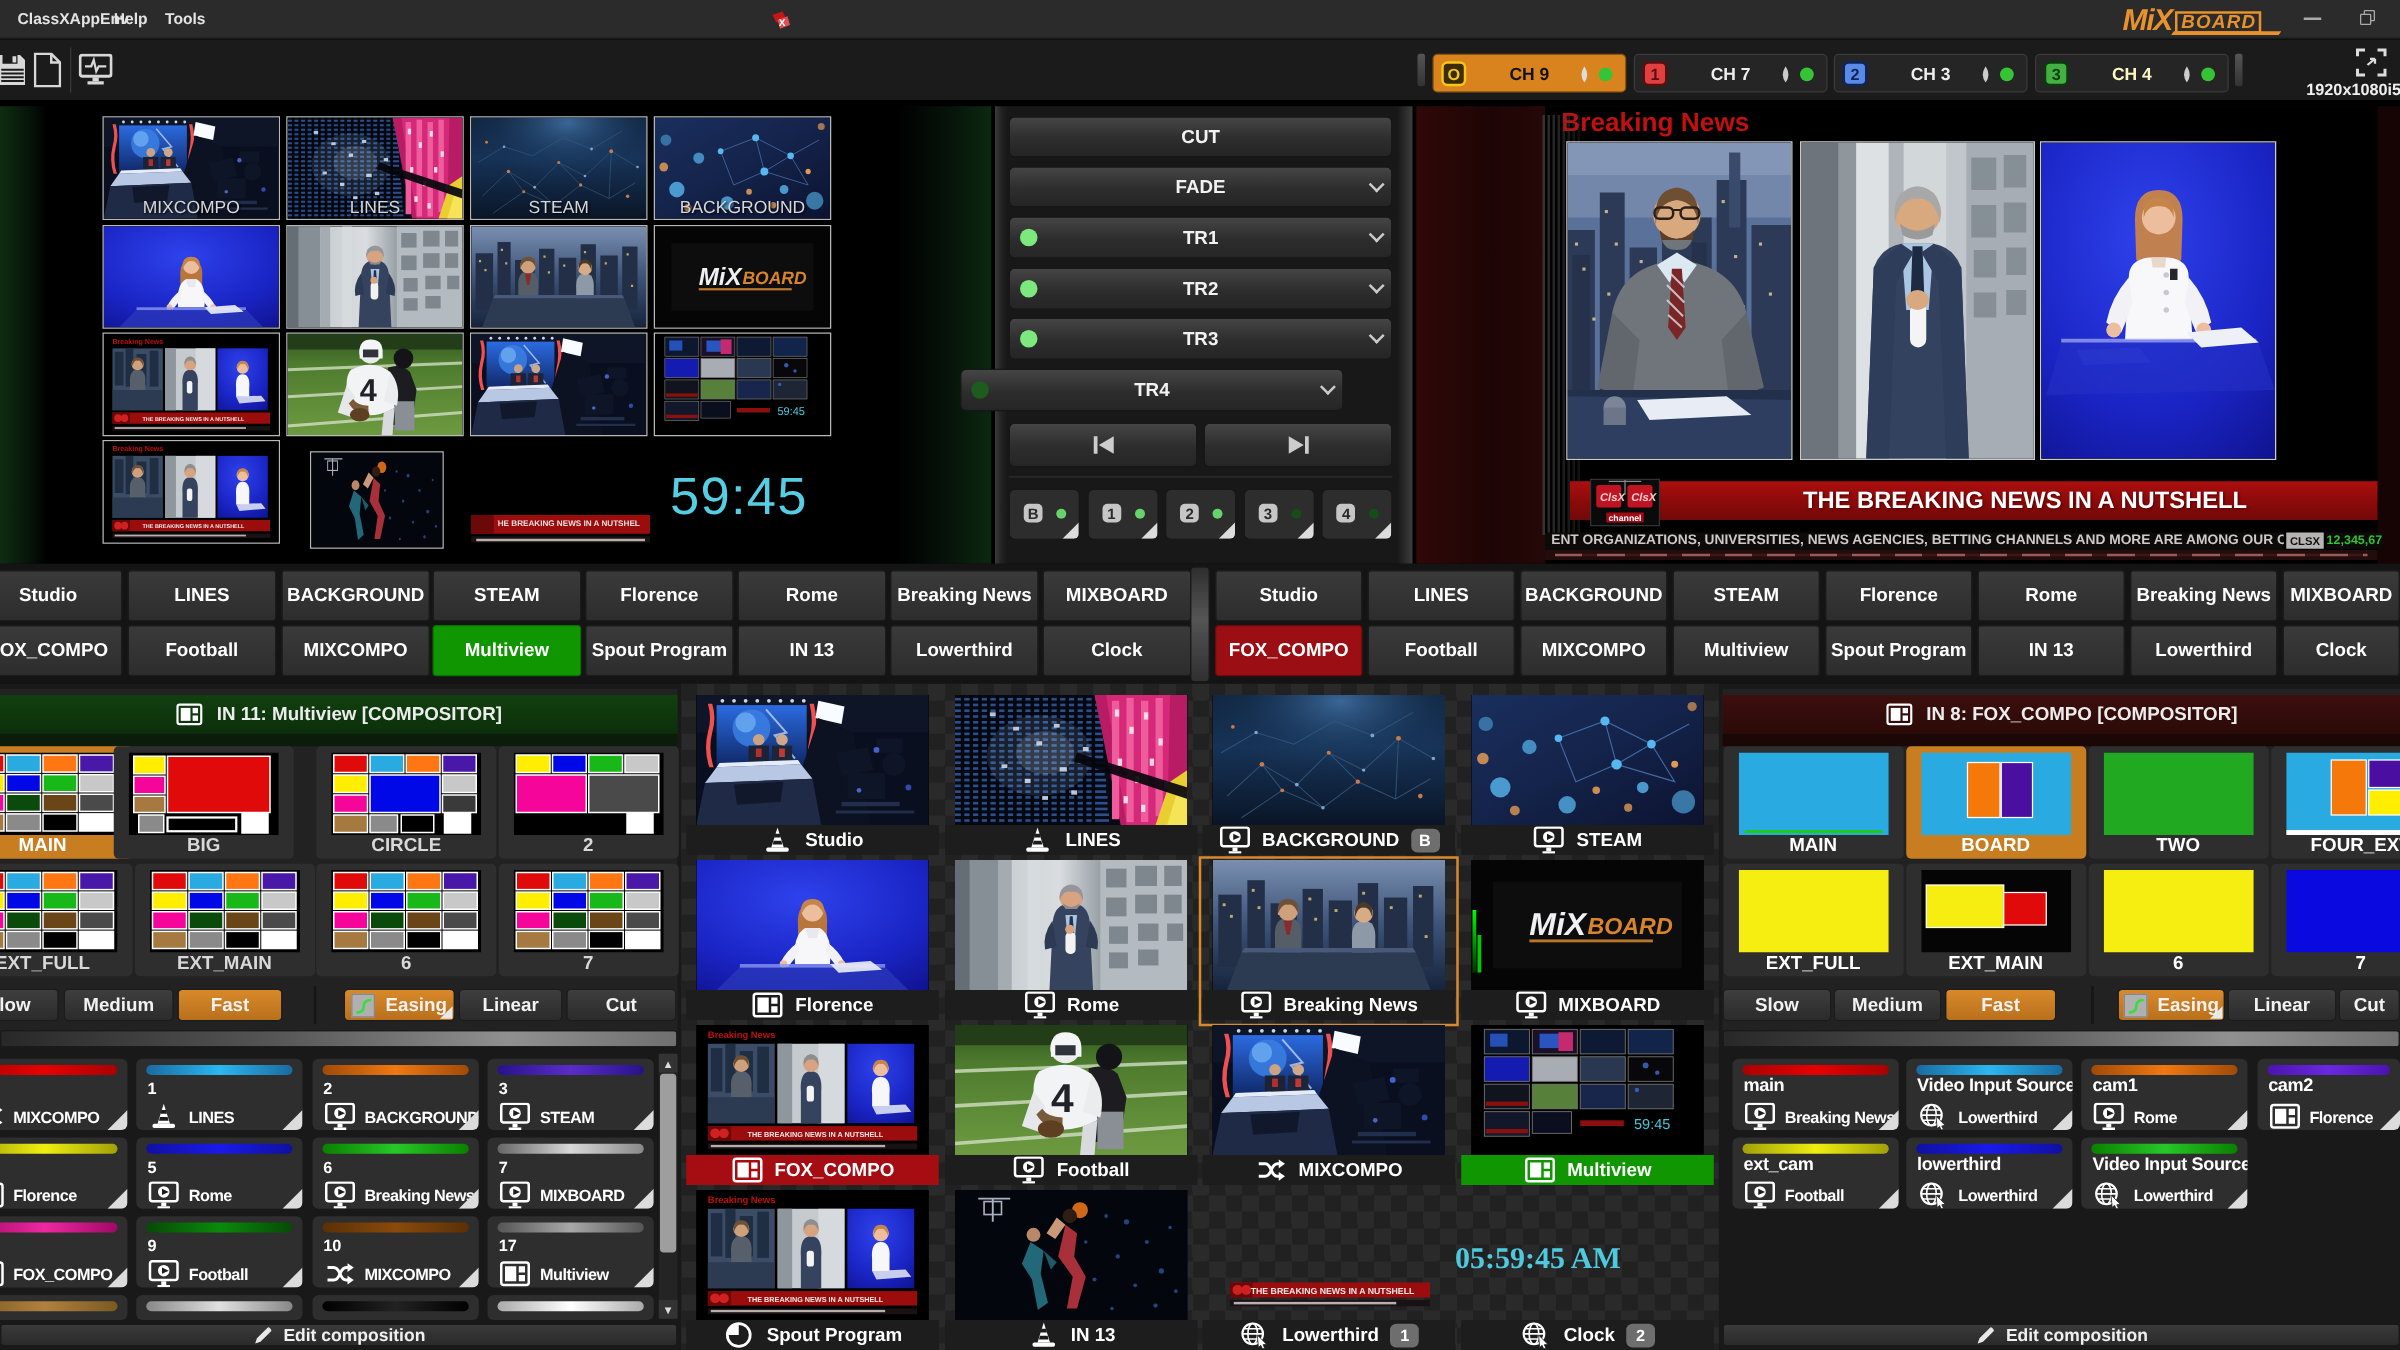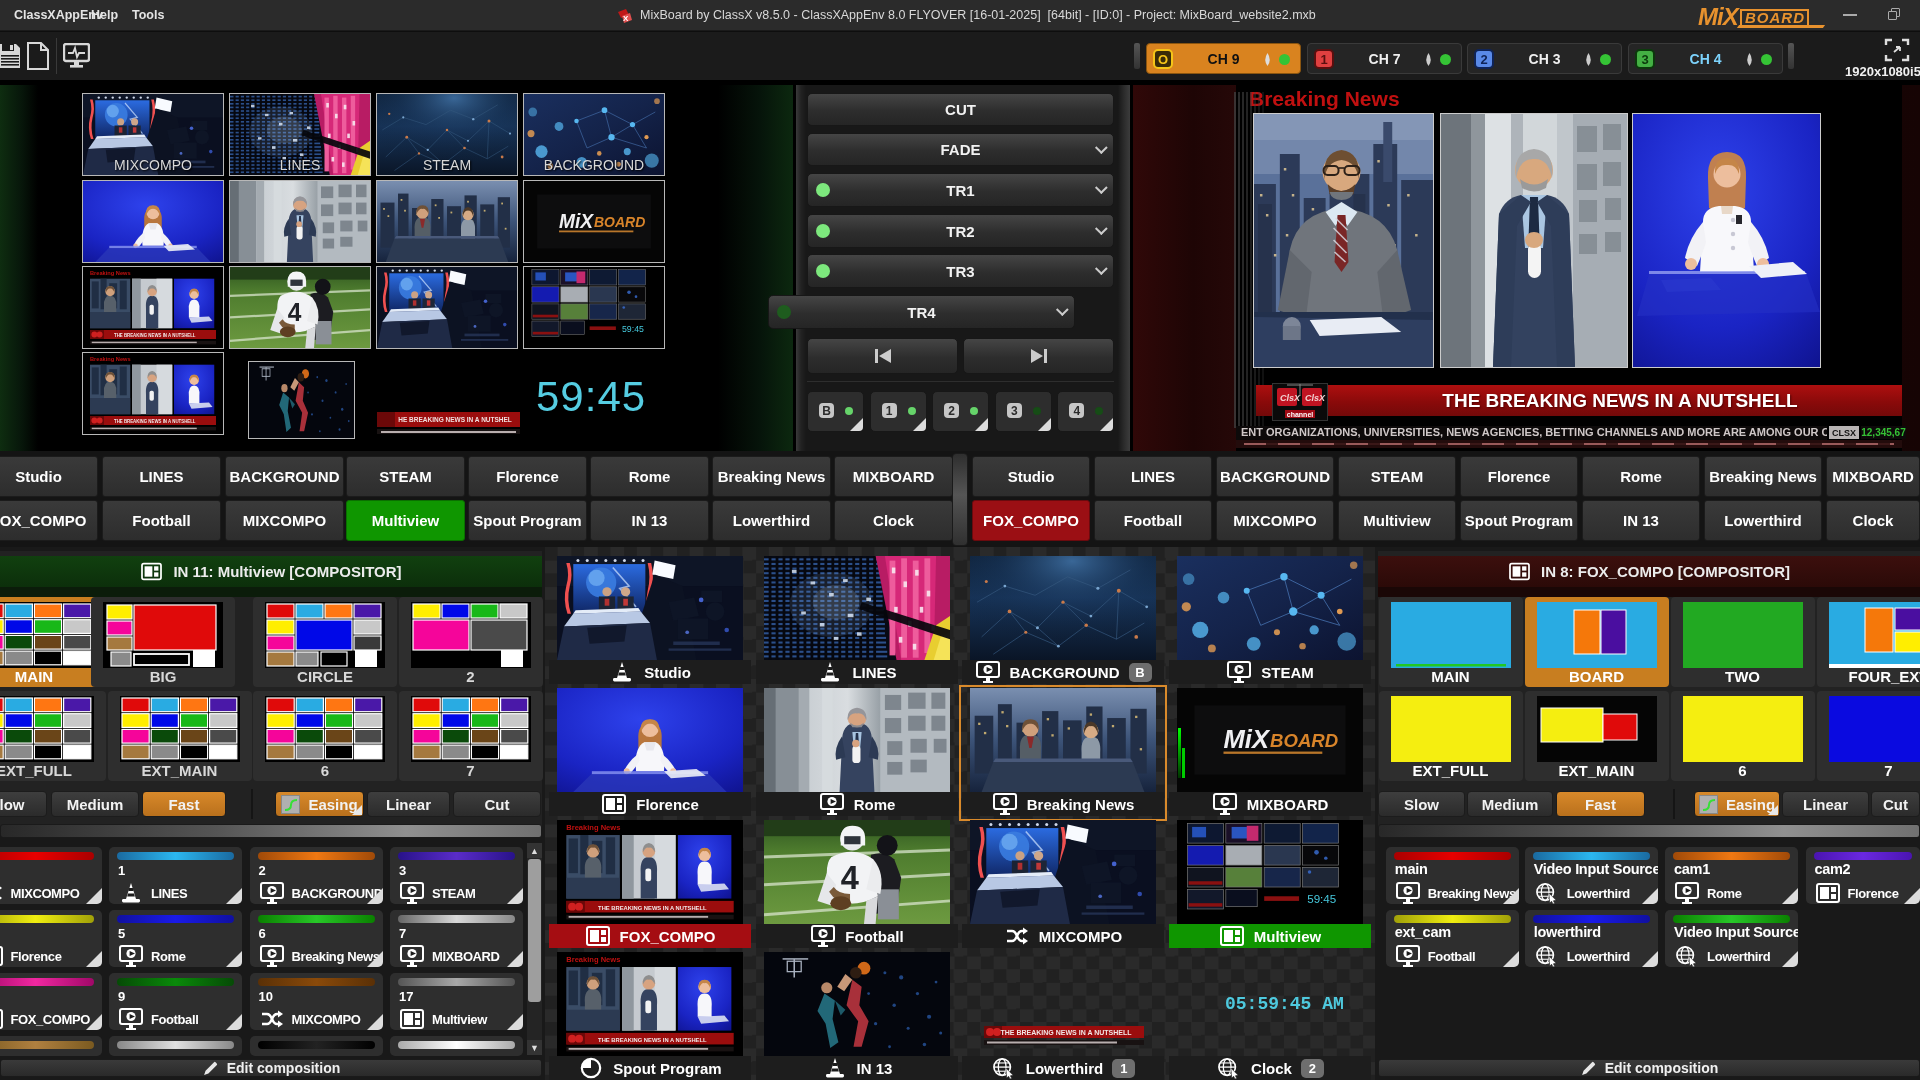--- a/index.html
+++ b/index.html
@@ -636,21 +636,20 @@
   </svg>
 <div class="ab" style="left:0;top:0;width:1920px;height:31px;background:#2b2b2b;border-bottom:1px solid #1a1a1a">
     <div class="ab" style="left:14px;top:8px;color:#e4e4e4;font-size:12.5px;font-weight:bold">ClassXAppEnv</div>
     <div class="ab" style="left:91px;top:8px;color:#e4e4e4;font-size:12.5px;font-weight:bold">Help</div>
     <div class="ab" style="left:132px;top:8px;color:#e4e4e4;font-size:12.5px;font-weight:bold">Tools</div>
     <svg class="ab" style="left:617px;top:8px" width="16" height="16">
       <polygon points="1,4 9,1 12,7 4,10" fill="#c01818"></polygon>
       <polygon points="5,8 13,5 15,12 7,15" fill="#e05050"></polygon>
       <text x="6" y="13" font-size="8" fill="#fff" font-weight="bold">X</text>
     </svg>
-    <div class="ab" style="left:640px;top:8px;color:#d8d8d8;font-size:12.5px">MixBoard by ClassX v8.5.0 - ClassXAppEnv 8.0 FLYOVER [16-01-2025]&nbsp; [64bit] - [ID:0] - Project: MixBoard_website2.mxb</div>
     <div class="ab" style="left:1698px;top:3px;width:128px;height:26px">
 <span style="position:absolute;left:0;top:0;font-size:24px;font-weight:bold;font-style:italic;color:#e8922e;letter-spacing:-1px">MiX</span>
 <span style="position:absolute;left:42px;top:6px;font-size:15px;font-weight:bold;font-style:italic;color:#e8922e;border:2px solid #e8922e;padding:0 2px 0 3px;letter-spacing:1px;line-height:14px">BOARD</span>
 <span style="position:absolute;left:40px;top:22px;width:86px;height:3px;background:#e8922e;transform:skewX(-35deg)"></span>
     </div>
     <div class="ab" style="left:1843px;top:14px;width:14px;height:2px;background:#aaa"></div>
     <div class="ab" style="left:1891px;top:8px;width:9px;height:9px;border:1.5px solid #aaa;border-radius:1px"></div>
     <div class="ab" style="left:1888px;top:11px;width:9px;height:9px;border:1.5px solid #aaa;background:#2b2b2b;border-radius:1px"></div>
   </div>
 <div class="ab" style="left:0;top:32px;width:1920px;height:48px;background:#1b1b1b">
@@ -697,21 +696,21 @@
     <div class="ab" style="left:1467px;top:11px;width:155px;height:31px;background:#252525;border:1px solid #3a3a3a;border-radius:4px">
       <div class="ab" style="left:6px;top:5px;width:20px;height:20px;background:#5a8ae8;border:2px solid #0f2458;border-radius:5px;color:#0f2458;font-weight:bold;font-size:13px;display:flex;align-items:center;justify-content:center">2</div>
       <div class="ab" style="left:0;top:0;width:100%;height:100%;display:flex;align-items:center;justify-content:center;color:#eee;font-weight:bold;font-size:14px">CH 3</div>
       <svg class="ab" style="right:28px;top:9px" width="9" height="13" viewBox="0 0 9 13">
         <path d="M4.5 0 Q9 7 4.5 13 Q0 7 4.5 0" fill="#ccc"></path>
       </svg>
       <div class="ab" style="right:10px;top:10px;width:11px;height:11px;border-radius:50%;background:#35c435"></div>
     </div>
     <div class="ab" style="left:1628px;top:11px;width:155px;height:31px;background:#252525;border:1px solid #3a3a3a;border-radius:4px">
       <div class="ab" style="left:6px;top:5px;width:20px;height:20px;background:#44b044;border:2px solid #0c3a0c;border-radius:5px;color:#0c3a0c;font-weight:bold;font-size:13px;display:flex;align-items:center;justify-content:center">3</div>
-      <div class="ab" style="left:0;top:0;width:100%;height:100%;display:flex;align-items:center;justify-content:center;color:#7dd3fc;font-weight:bold;font-size:14px">CH 4</div>
+      <div class="ab" style="left:0;top:0;width:100%;height:100%;display:flex;align-items:center;justify-content:center;color:#fef9c3;font-weight:bold;font-size:14px">CH 4</div>
       <svg class="ab" style="right:28px;top:9px" width="9" height="13" viewBox="0 0 9 13">
         <path d="M4.5 0 Q9 7 4.5 13 Q0 7 4.5 0" fill="#ccc"></path>
       </svg>
       <div class="ab" style="right:10px;top:10px;width:11px;height:11px;border-radius:50%;background:#35c435"></div>
     </div>
     <svg class="ab" style="left:1884px;top:6px" width="26" height="24" viewBox="0 0 26 24">
       <g stroke="#ddd" stroke-width="2.4" fill="none">
         <path d="M2 7 L2 2 L8 2"></path>
         <path d="M18 2 L24 2 L24 7"></path>
         <path d="M24 17 L24 22 L18 22"></path>
@@ -1328,21 +1327,21 @@
       <use href="#i-cone" width="26" height="22"></use>
     </svg>IN 13</div>
 <div class="ab thumbimg" style="left:962px;top:952px;width:202px;height:104px">
     <svg class="ab" style="left:0px;top:0px" width="202" height="104">
       <use href="#s-lower" width="202" height="104"></use>
     </svg>
   </div>
 <div class="cap" style="left:962px;top:1056px;width:202px;height:24px;background:#1d1d1d"><svg style="" width="26" height="22">
       <use href="#i-globe" width="26" height="22"></use>
     </svg>Lowerthird<span class="badge" style="width:23px;height:19px;font-size:13px;background:#6e6e6e;border-radius:5px">1</span></div>
-<div class="ab" style="left:1225px;top:994px;color:#4ec9de;font-size:18px;font-family:Liberation Mono, monospace;font-weight:bold">05:59:45 AM</div>
+<div class="ab" style="left:1164px;top:994px;color:#4ec9de;font-size:24px;font-family:Liberation Serif, serif;font-weight:bold">05:59:45 AM</div>
 <div class="cap" style="left:1169px;top:1056px;width:202px;height:24px;background:#1d1d1d"><svg style="" width="26" height="22">
       <use href="#i-globe" width="26" height="22"></use>
     </svg>Clock<span class="badge" style="width:23px;height:19px;font-size:13px;background:#6e6e6e;border-radius:5px">2</span></div>
 <div class="tile" style="left:-31.5px;top:847px;width:133px;height:56.5px;overflow:hidden">
     <div style="position:absolute;left:8px;top:5px;right:8px;height:8px;border-radius:4px;background:linear-gradient(90deg,#a00,#e80000,#a00)"></div>
     <div style="position:absolute;left:9px;top:35px;display:flex;align-items:center;gap:7px;color:#fff;font-size:13px;font-weight:bold;white-space:nowrap;letter-spacing:-0.4px"><svg style="" width="26" height="22">
         <use href="#i-shuf" width="26" height="22"></use>
       </svg>MIXCOMPO</div>
     <div class="tri" style="right:0;bottom:0"></div>
   </div>

